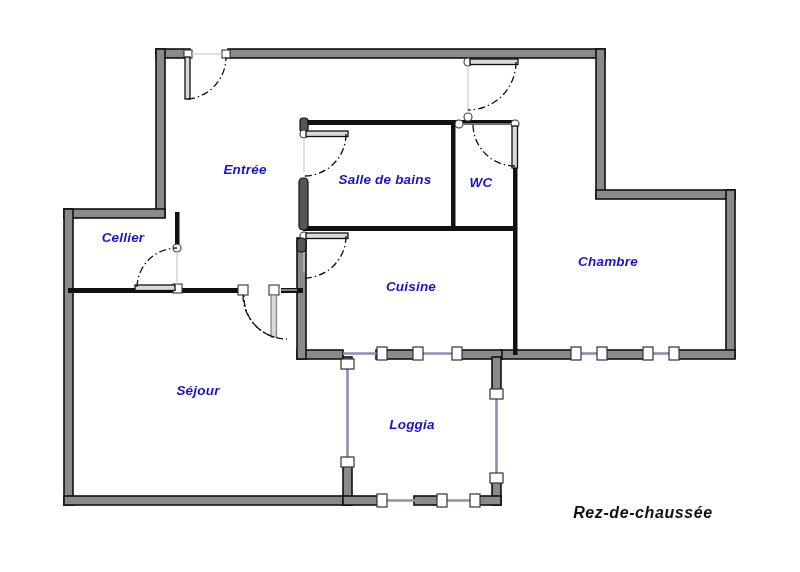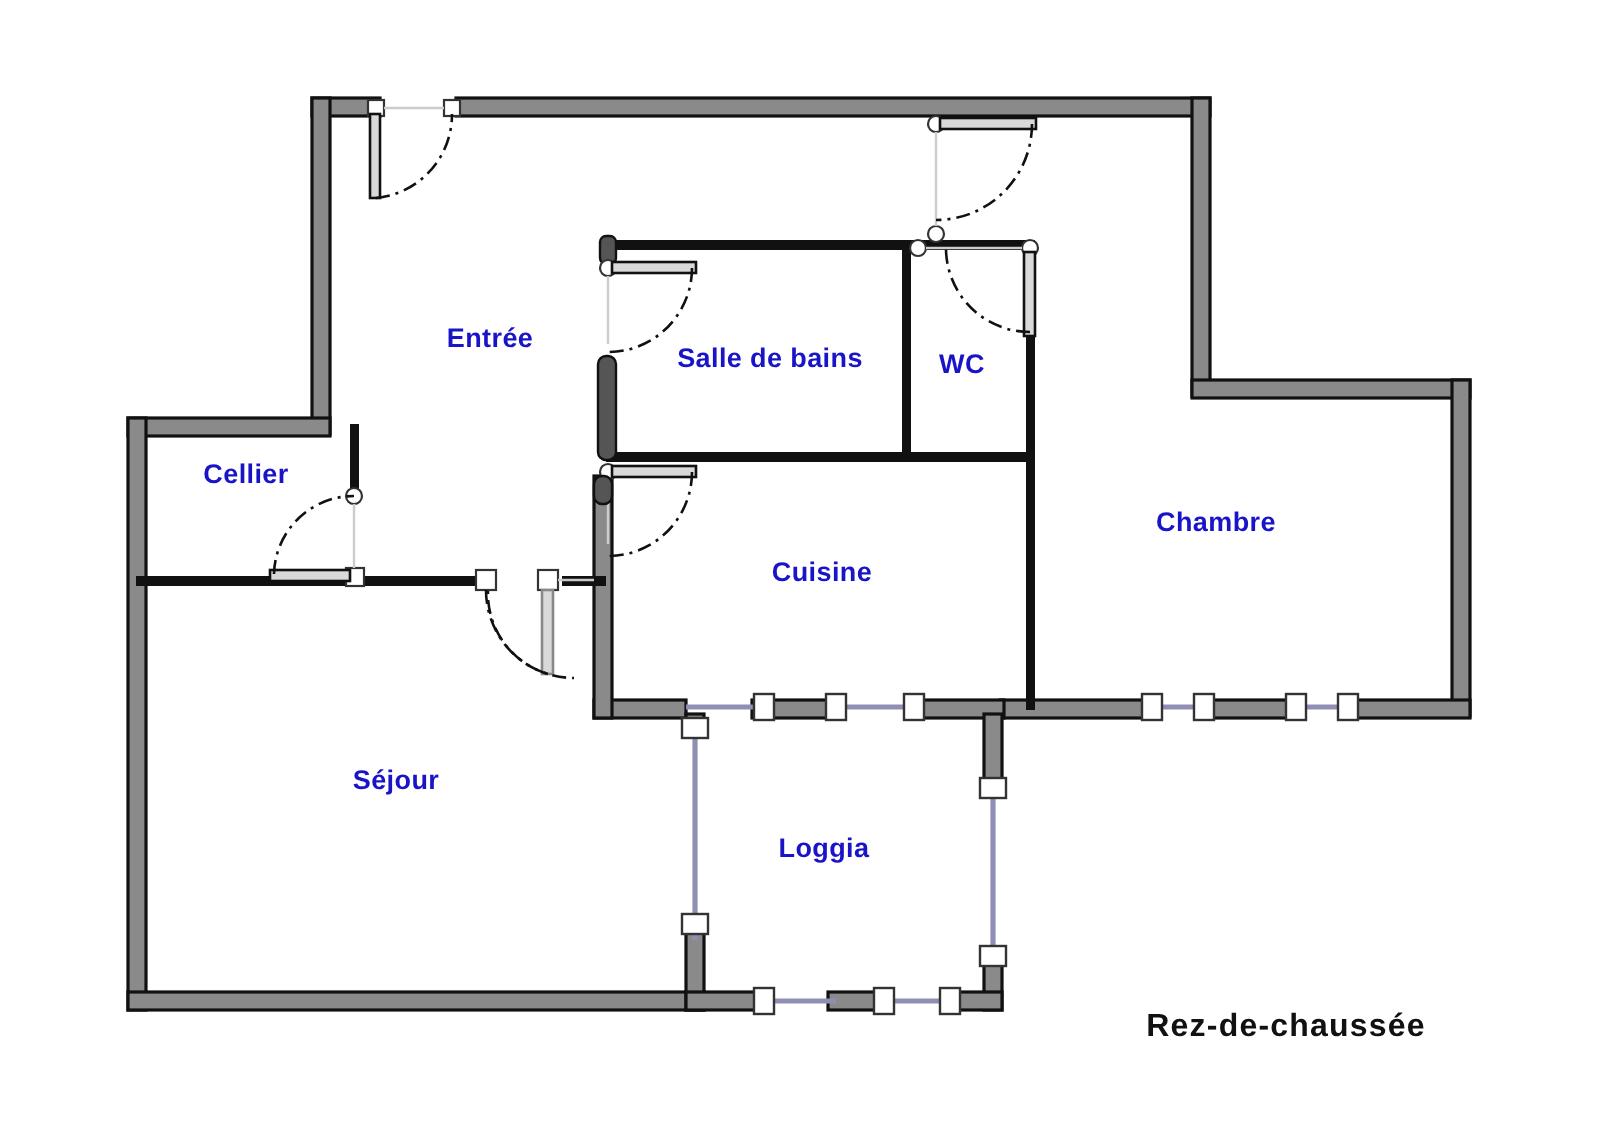--- a/index.html
+++ b/index.html
@@ -12,20 +12,21 @@
     height: 572px;
     font-family: "Liberation Sans", sans-serif;
     overflow: hidden;
     position: relative;
   }
   #plan-root {
     position: absolute;
     top: 0; left: 0;
     width: 800px;
     height: 477px;
+    font-style: italic;
   }
   svg#floorplan {
     display: block;
     width: 800px;
     height: 572px;
   }
   .room-label {
     font-family: "Liberation Sans", sans-serif;
     font-weight: bold;
     font-size: 13.5px;

